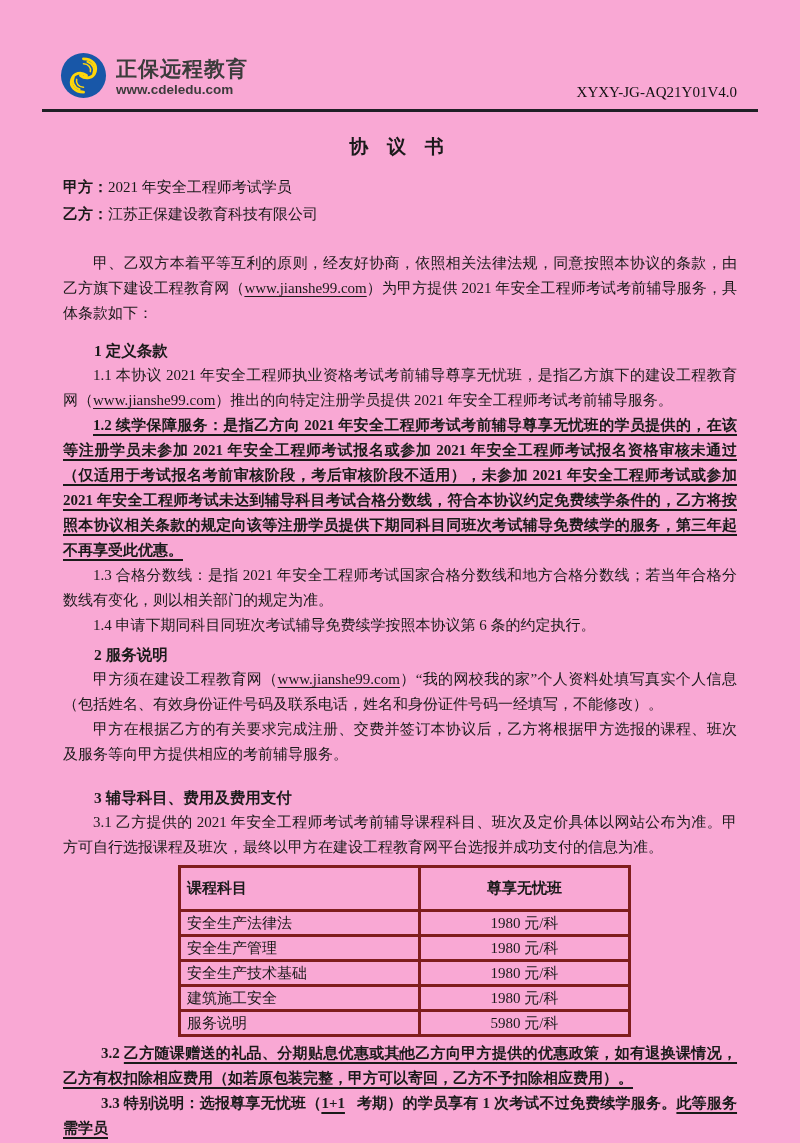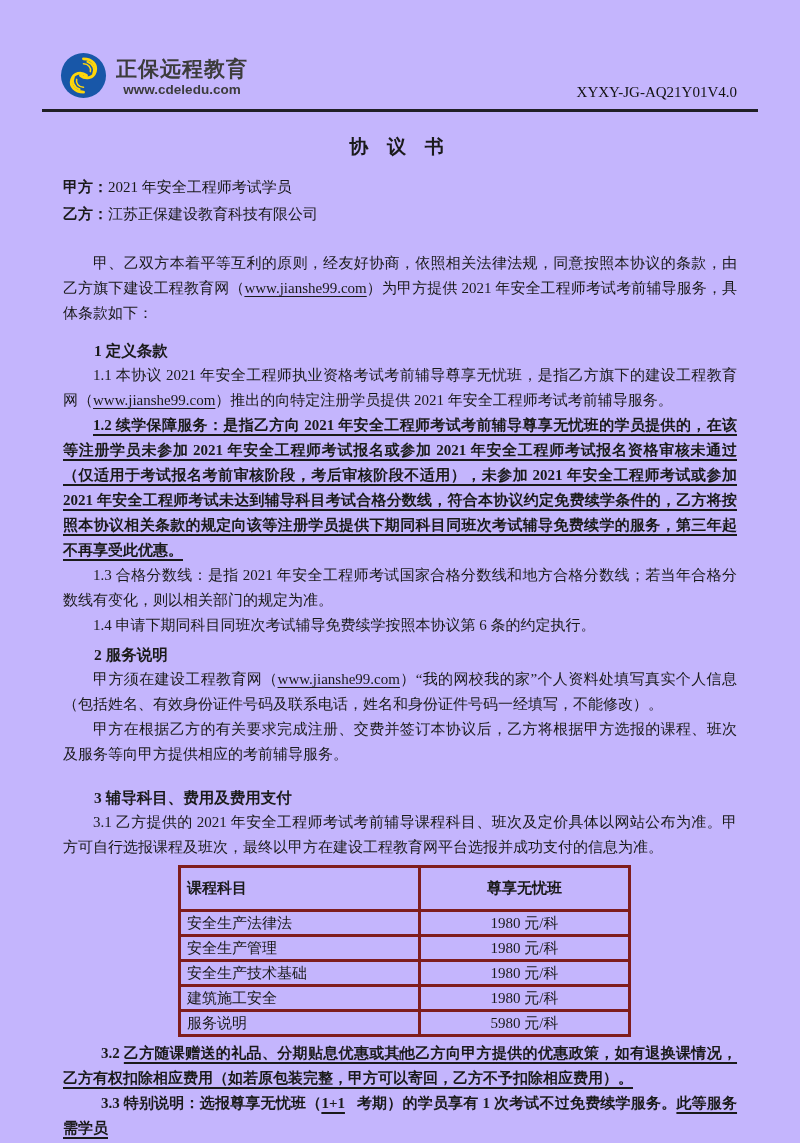--- a/index.html
+++ b/index.html
@@ -2,21 +2,21 @@
 <html><head>
 <meta charset="utf-8">
 <style>
   * { box-sizing: border-box; }
   html,body { margin:0; padding:0; background:#ffffff; }
   .page {
     position: relative;
     width: 800px;
     height: 1143px;
     margin: 0 auto;
-    background: #c4b5fd;
+    background: #f9a8d4;
     overflow: hidden;
     font-family: "Liberation Serif", "DejaVu Serif", serif;
     color: #1a1a1a;
   }
   
   .header-row {
     display: flex;
     justify-content: space-between;
     align-items: flex-end;
     margin: 52px 63px 6px 60px;
@@ -33,21 +33,20 @@
     font-size: 21px;
     color: #3c3c3c;
     letter-spacing: 1px;
   }
   .brand-url {
     font-family: "Liberation Sans", "DejaVu Sans", sans-serif;
     font-weight: bold;
     font-size: 13.5px;
     color: #3c3c3c;
     margin-top: 3px;
-    text-align: center;
   }
   .doc-code {
     font-size: 15px;
     color: #111;
     padding-bottom: 2px;
   }
   .header-rule {
     height: 3px;
     background: #202026;
     margin: 0 42px;

